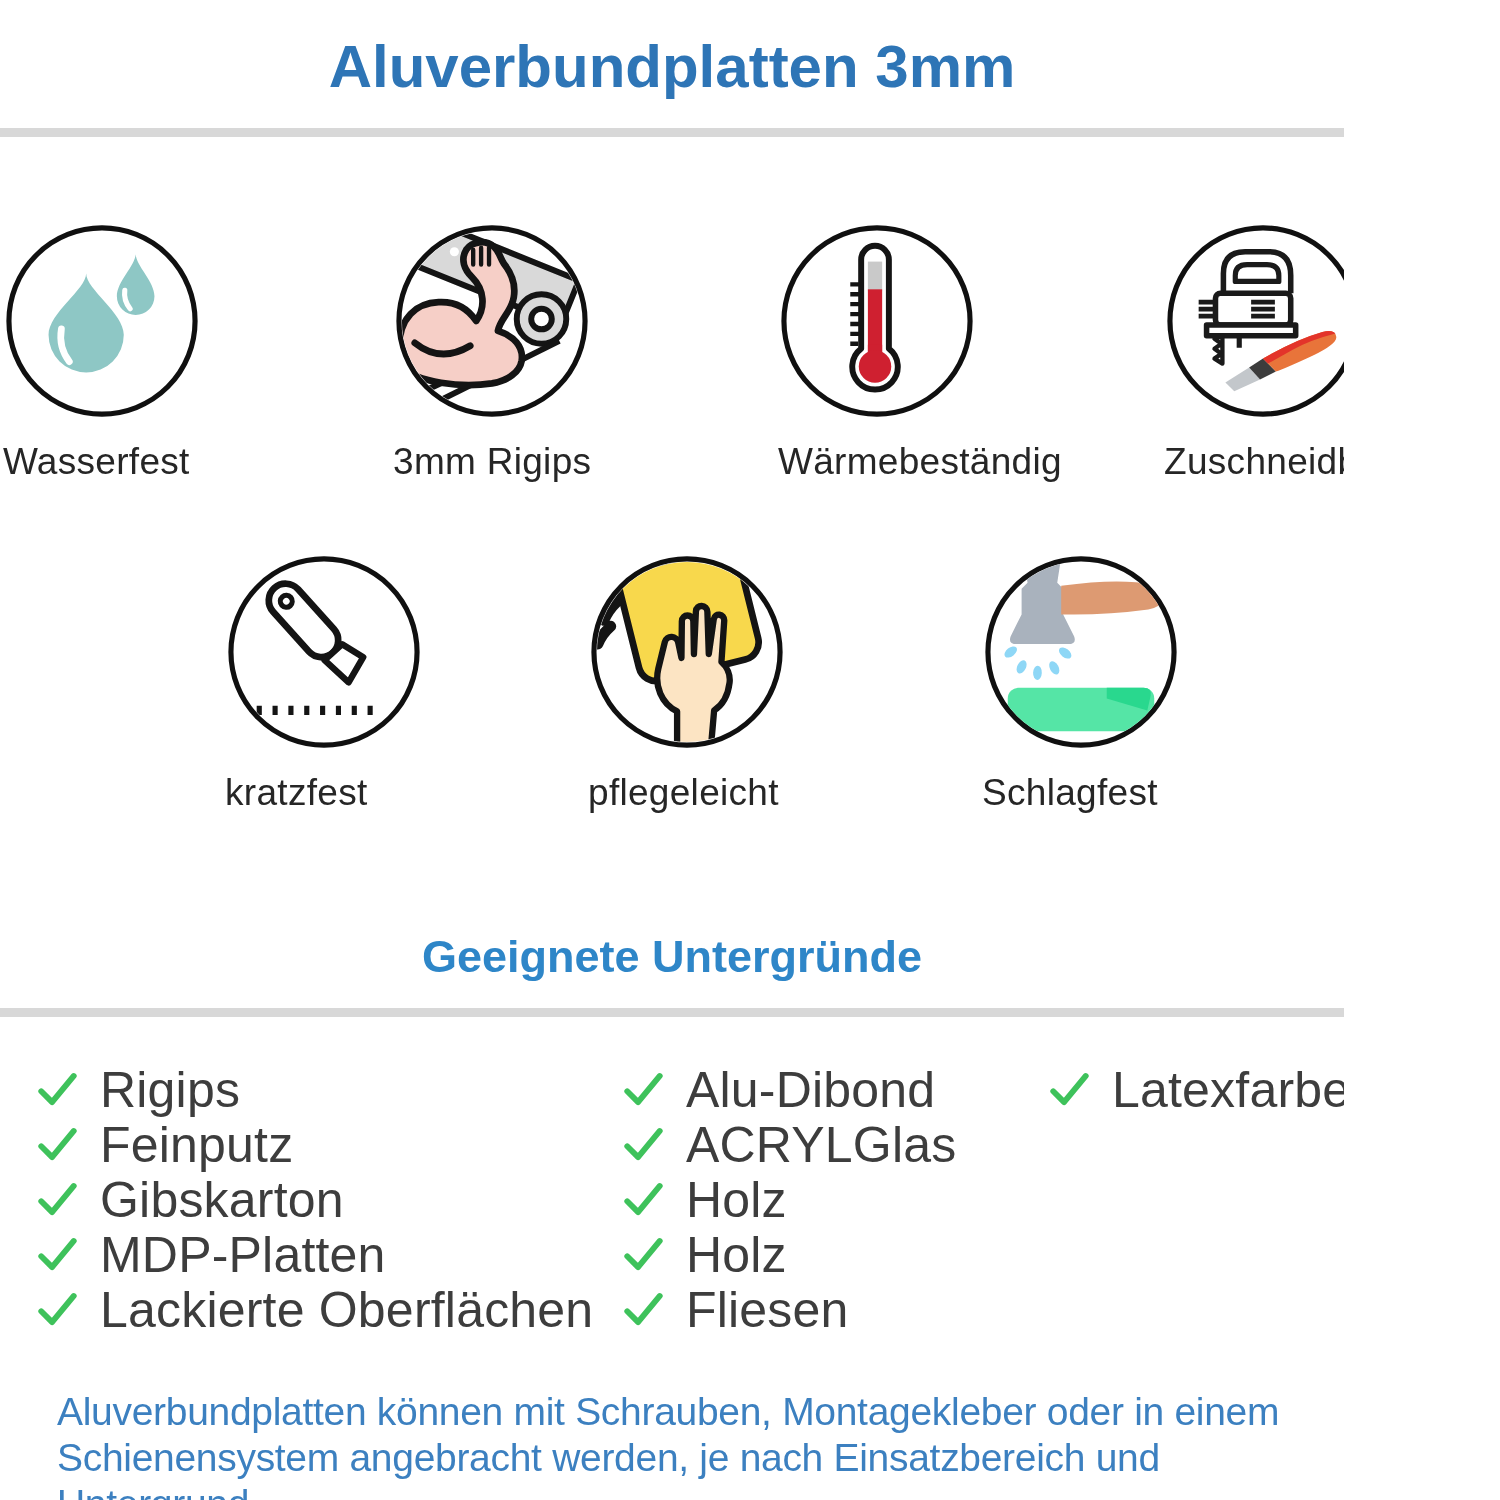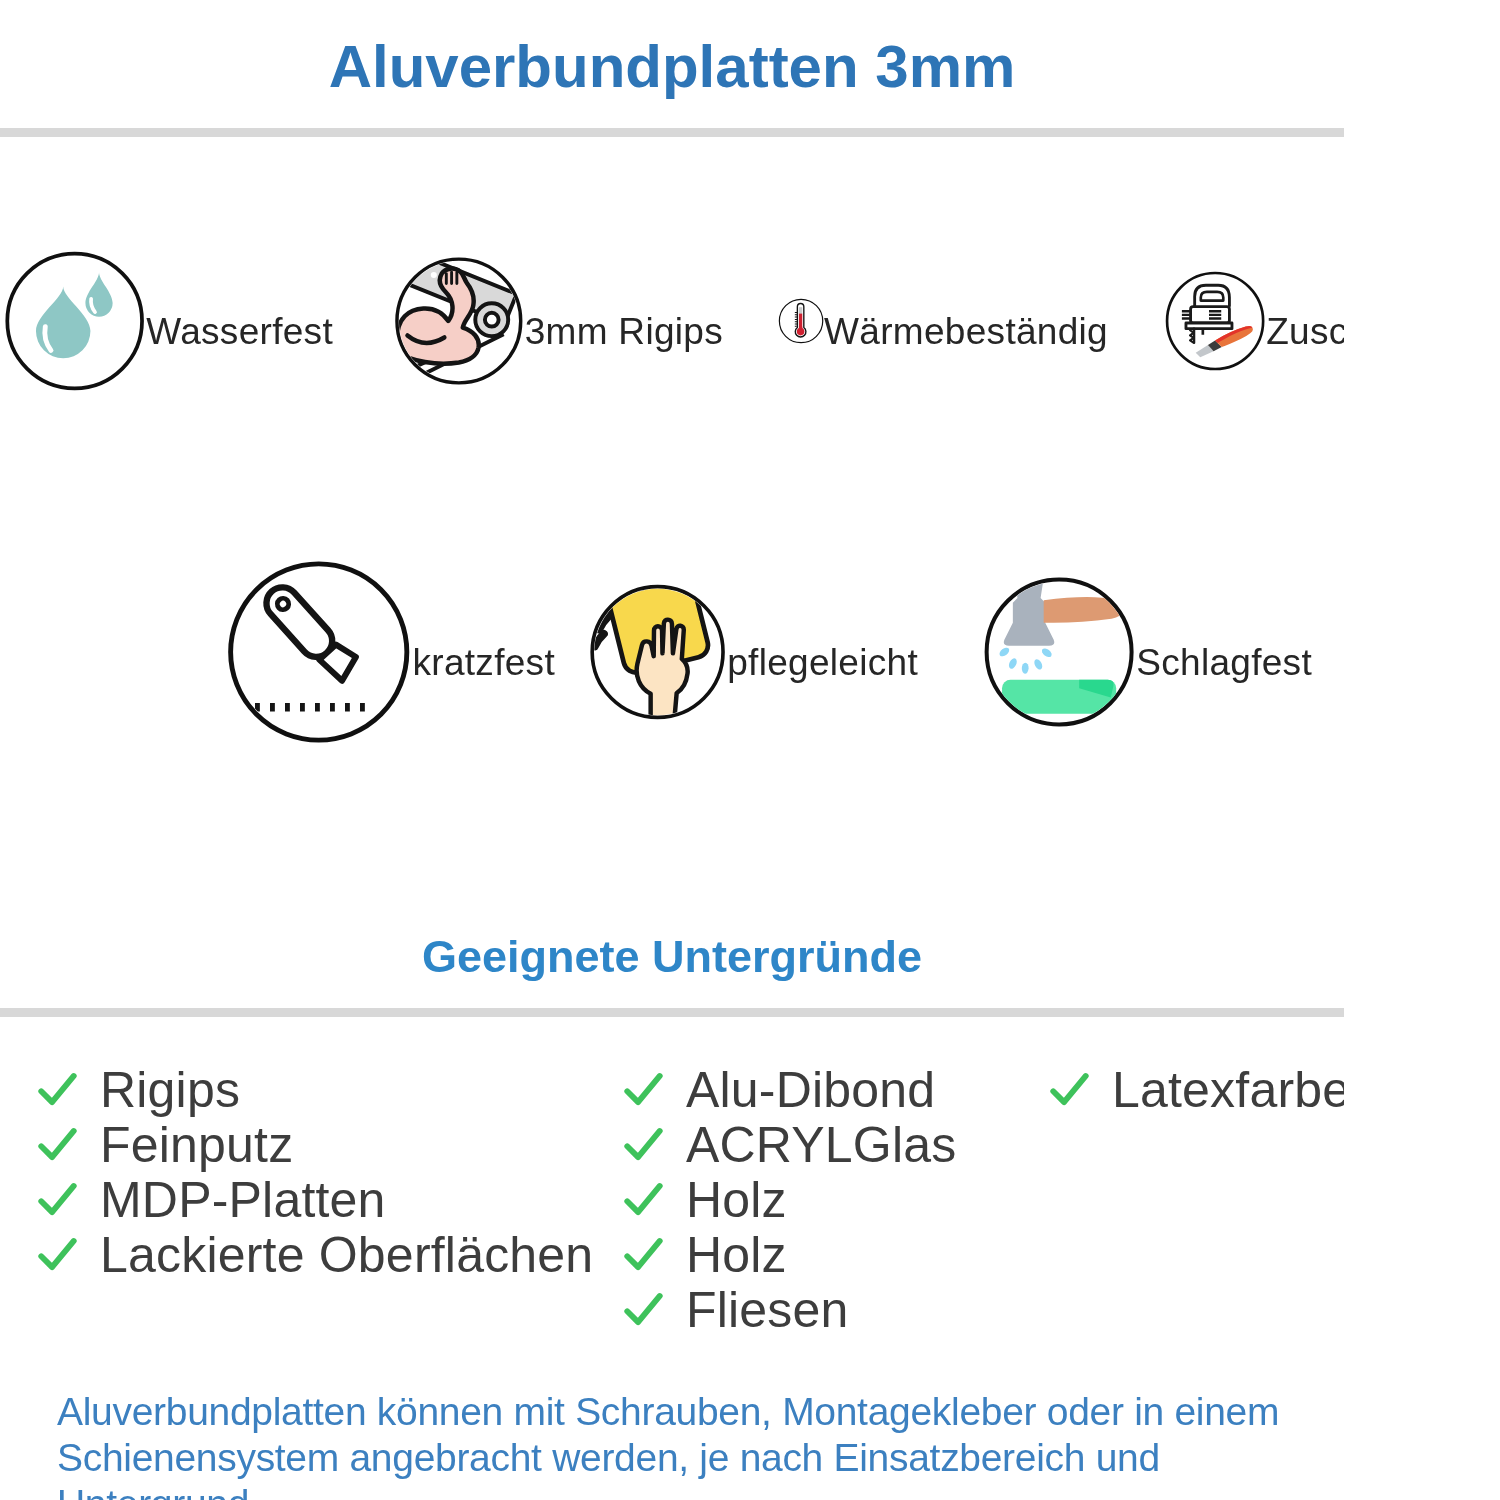--- a/index.html
+++ b/index.html
@@ -9,21 +9,21 @@
 
   .title{position:absolute;left:0;width:100%;margin:0;text-align:center;
          font-weight:700;line-height:66px;}
   #title1{top:34px;font-size:60px;color:var(--title-blue,#2e75b6);}
   #title2{top:924px;font-size:45px;color:var(--subtitle-blue,#2e86c8);}
 
   .divider{position:absolute;left:0;width:100%;height:9px;background:var(--divider-gray,#d8d8d8);}
   #divider1{top:128px;}
   #divider2{top:1008px;}
 
-  .feature{position:absolute;width:330px;display:flex;flex-direction:row;align-items:center;}
+  .feature{position:absolute;width:330px;display:flex;flex-direction:column;align-items:flex-start;}
   .icon-circle{width:198px;height:198px;display:block;}
   .feature .label{margin-top:21px;font-size:37px;font-weight:500;letter-spacing:.3px;
                   color:var(--label-dark,#262626);white-space:nowrap;}
 
   .check-col{position:absolute;top:1062px;}
   .check-item{display:flex;align-items:center;height:55px;}
   .check-item .check{width:47px;height:47px;margin-right:19px;flex:none;
                      color:var(--check-green,#3ec25b);}
   .check-item .txt{font-size:50px;font-weight:400;letter-spacing:.2px;
                    color:var(--list-dark,#3d3d3d);white-space:nowrap;}
@@ -209,20 +209,26 @@
       <div class="check-item">
         <svg class="check" viewBox="0 0 26 26">
             <path d="M4 14 L10 20 L22 5.5" fill="none" stroke="currentColor" stroke-width="3.2" stroke-linecap="round" stroke-linejoin="round"></path>
           </svg>
         <span class="txt">Feinputz</span>
       </div>
       <div class="check-item">
         <svg class="check" viewBox="0 0 26 26">
             <path d="M4 14 L10 20 L22 5.5" fill="none" stroke="currentColor" stroke-width="3.2" stroke-linecap="round" stroke-linejoin="round"></path>
           </svg>
+        <span class="txt">Gibskarton</span>
+      </div>
+      <div class="check-item">
+        <svg class="check" viewBox="0 0 26 26">
+            <path d="M4 14 L10 20 L22 5.5" fill="none" stroke="currentColor" stroke-width="3.2" stroke-linecap="round" stroke-linejoin="round"></path>
+          </svg>
         <span class="txt">MDP-Platten</span>
       </div>
       <div class="check-item">
         <svg class="check" viewBox="0 0 26 26">
             <path d="M4 14 L10 20 L22 5.5" fill="none" stroke="currentColor" stroke-width="3.2" stroke-linecap="round" stroke-linejoin="round"></path>
           </svg>
         <span class="txt">Lackierte Oberflächen</span>
       </div>
     </div>
 

